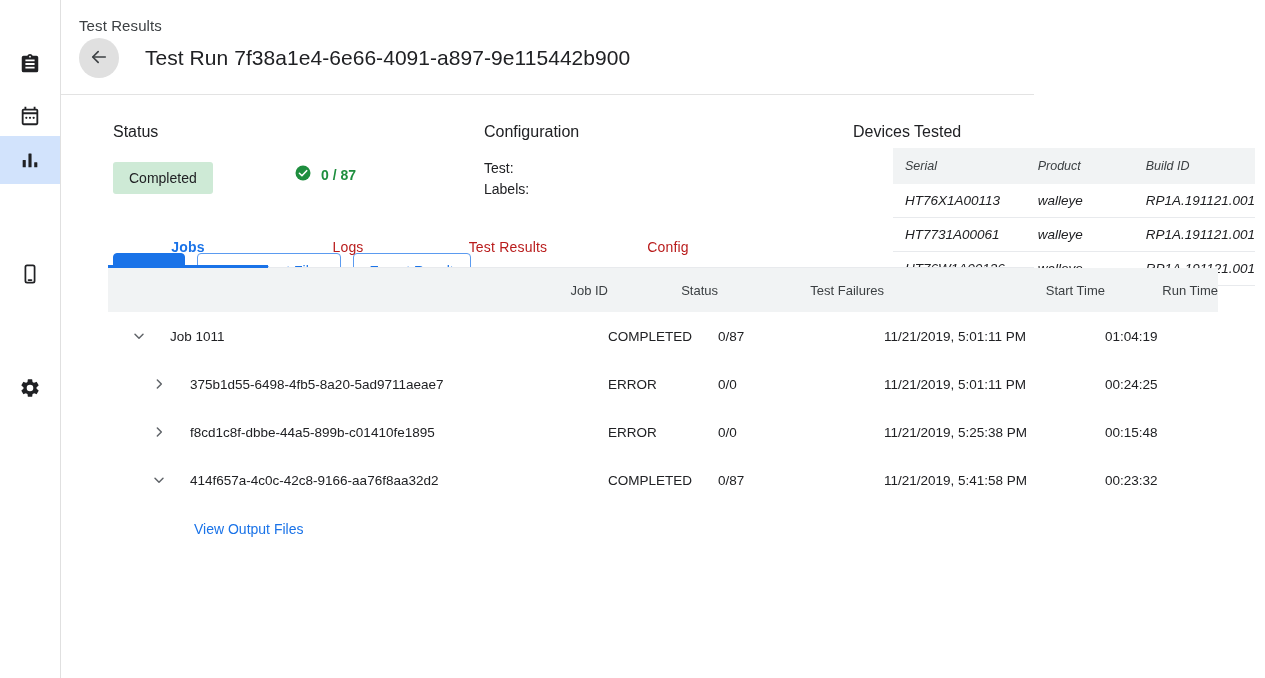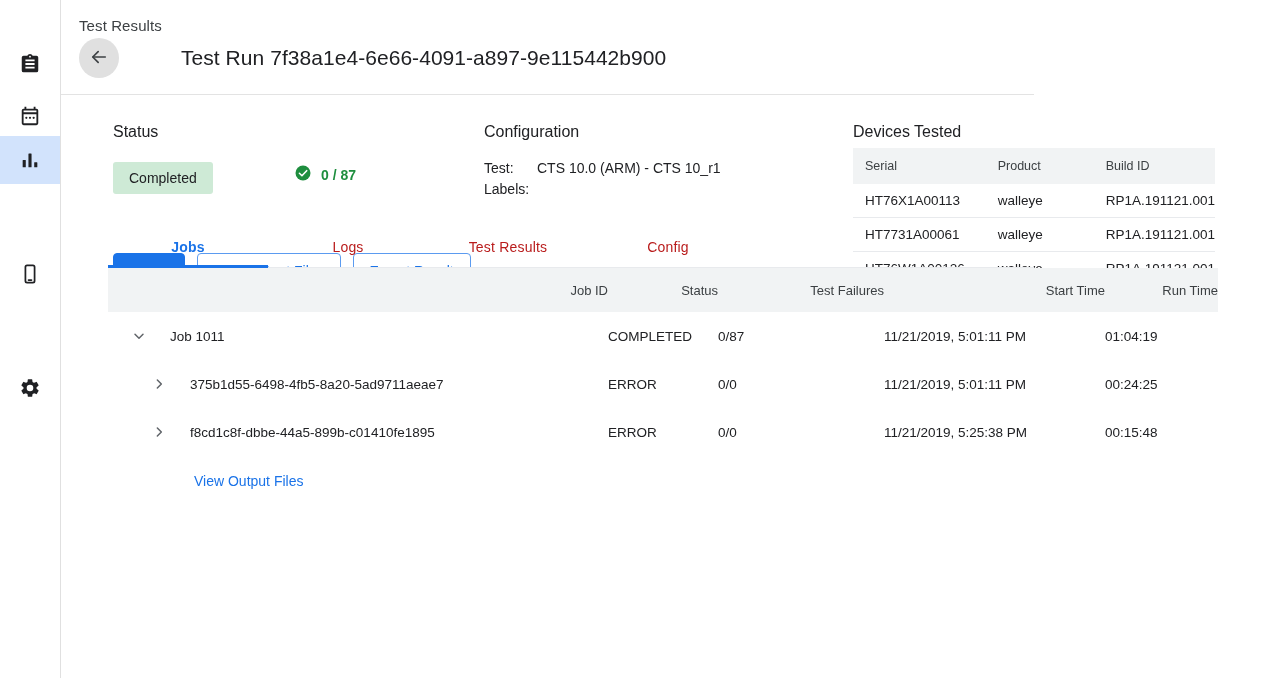--- a/index.html
+++ b/index.html
@@ -58,21 +58,20 @@
     font-size: 15px;
     color: #3c4043;
     letter-spacing: 0.1px;
   }
   .title-row {
     position: absolute;
     left: 18px;
     top: 38px;
     display: flex;
     align-items: center;
-    gap: 36px;
   }
   .back-btn {
     width: 40px; height: 40px;
     border-radius: 50%;
     background: #e0e0e0;
     border: none;
     display: flex;
     align-items: center;
     justify-content: center;
     cursor: pointer;
@@ -153,25 +152,26 @@
     border-radius: 4px;
     cursor: pointer;
     white-space: nowrap;
   }
   .btn-primary { background: #1a73e8; color: #fff; border: 1px solid #1a73e8; }
   .btn-outline { background: #fff; color: #1a73e8; border: 1px solid #5b9bf0; }
 
   
   .devices {
     position: absolute;
-    left: 792px;
+    left: 832px;
     top: 53px;
     width: 362px;
     border-collapse: collapse;
     font-size: 13px;
+    font-style: italic;
   }
   .devices th {
     background: #f1f3f4;
     text-align: left;
     font-weight: 400;
     color: #3c4043;
     padding: 11px 0 11px 12px;
     font-size: 12.5px;
   }
   .devices td {
@@ -352,21 +352,20 @@
             <polyline points="7.2,12.3 10.6,15.6 16.9,8.9" fill="none" stroke="#ffffff" stroke-width="2.1" stroke-linecap="round" stroke-linejoin="round"></polyline>
           </svg>
         </span>
         <span>0 / 87</span>
       </div>
 
       <div class="sec-title" id="config-title">Configuration</div>
       <div class="cfg">
         <div class="cfg-row">
           <span class="cfg-key">Test:</span>
-          <span class="cfg-val">CTS 10.0 (ARM) - CTS 10_r1</span>
         </div>
         <div class="cfg-row">
           <span class="cfg-key">Labels:</span>
           <span class="cfg-val"></span>
         </div>
       </div>
 
       <div class="btn-row">
         <button class="btn btn-primary">Rerun</button>
         <button class="btn btn-outline">View Output Files</button>
@@ -464,20 +463,36 @@
               </span>
               <span class="jobid-text">f8cd1c8f-dbbe-44a5-899b-c01410fe1895</span>
             </div>
           </td>
           <td>ERROR</td>
           <td>0/0</td>
           <td>11/21/2019, 5:25:38 PM</td>
           <td>00:15:48</td>
         </tr>
 
+        <tr class="depth1">
+          <td>
+            <div class="cell-jobid">
+              <span class="chev">
+                <svg width="16" height="16" viewBox="0 0 24 24" fill="none" stroke="#5f6368" stroke-width="2.2" stroke-linecap="round" stroke-linejoin="round">
+                    <polyline points="6,9.5 12,15.5 18,9.5"></polyline>
+                  </svg>
+              </span>
+              <span class="jobid-text">414f657a-4c0c-42c8-9166-aa76f8aa32d2</span>
+            </div>
+          </td>
+          <td>COMPLETED</td>
+          <td>0/87</td>
+          <td>11/21/2019, 5:41:58 PM</td>
+          <td>00:23:32</td>
+        </tr>
 
         <tr class="expanded-row">
           <td colspan="5">
             <div class="expanded-inner">
               <span class="link">View Output Files</span>
             </div>
           </td>
         </tr>
       </tbody>
     </table>

